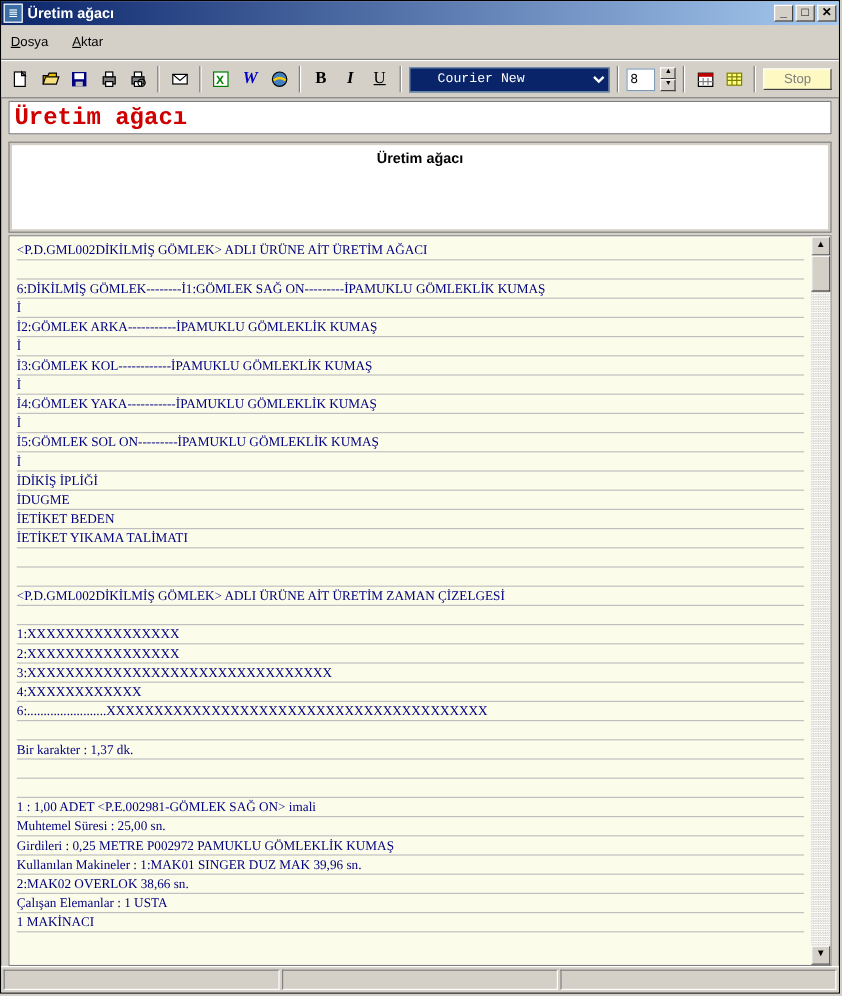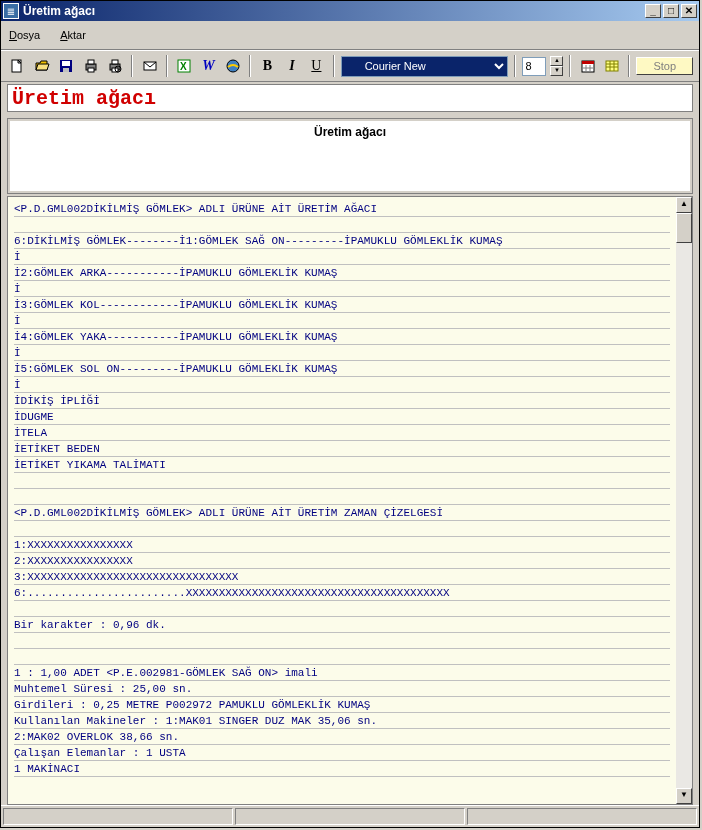--- a/index.html
+++ b/index.html
@@ -92,21 +92,21 @@
     border-left: 1px solid #808080;
     border-right: 1px solid #fff;
     margin: 0 2px;
   }
   .font-select {
     width: 180px;
     height: 21px;
     border: 1px solid #7f9db9;
     background: #0a246a;
     color: #fff;
-    font-family: Liberation Sans, sans-serif;
+    font-family: Liberation Mono, monospace;
     font-size: 11px;
     padding-left: 19px;
   }
   .size-input {
     width: 24px; height: 19px;
     border: 1px solid #7f9db9;
     font-size: 11px;
     text-align: left;
     padding-left: 2px;
   }
@@ -163,21 +163,21 @@
     margin: 2px 6px 0 6px;
     border: 1px solid #808080;
     background: #fff;
     display: flex;
     overflow: hidden;
   }
   .content {
     flex: 1;
     background: #fcfcea;
     overflow: hidden;
-    font-family: Liberation Mono, monospace;
+    font-family: Liberation Serif, serif;
     font-size: 11px;
     color: #000080;
     padding: 4px 6px;
   }
   .content .line {
     border-bottom: 1px solid #c0c0c0;
     white-space: nowrap;
     height: 16px;
     line-height: 16px;
     overflow: hidden;
@@ -351,39 +351,39 @@
         <div class="line">İ2:GÖMLEK ARKA-----------İPAMUKLU GÖMLEKLİK KUMAŞ</div>
         <div class="line">İ</div>
         <div class="line">İ3:GÖMLEK KOL------------İPAMUKLU GÖMLEKLİK KUMAŞ</div>
         <div class="line">İ</div>
         <div class="line">İ4:GÖMLEK YAKA-----------İPAMUKLU GÖMLEKLİK KUMAŞ</div>
         <div class="line">İ</div>
         <div class="line">İ5:GÖMLEK SOL ON---------İPAMUKLU GÖMLEKLİK KUMAŞ</div>
         <div class="line">İ</div>
         <div class="line">İDİKİŞ İPLİĞİ</div>
         <div class="line">İDUGME</div>
-        <div class="line">İTELA</div>
         <div class="line">İETİKET BEDEN</div>
         <div class="line">İETİKET YIKAMA TALİMATI</div>
         <div class="line"></div>
         <div class="line"></div>
         <div class="line">&lt;P.D.GML002DİKİLMİŞ GÖMLEK&gt;  ADLI ÜRÜNE AİT ÜRETİM ZAMAN ÇİZELGESİ</div>
         <div class="line"></div>
         <div class="line">1:XXXXXXXXXXXXXXXX</div>
         <div class="line">2:XXXXXXXXXXXXXXXX</div>
         <div class="line">3:XXXXXXXXXXXXXXXXXXXXXXXXXXXXXXXX</div>
+        <div class="line">4:XXXXXXXXXXXX</div>
         <div class="line">6:........................XXXXXXXXXXXXXXXXXXXXXXXXXXXXXXXXXXXXXXXX</div>
         <div class="line"></div>
-        <div class="line">Bir karakter :   0,96 dk.</div>
+        <div class="line">Bir karakter :   1,37 dk.</div>
         <div class="line"></div>
         <div class="line"></div>
         <div class="line">1 :     1,00 ADET &lt;P.E.002981-GÖMLEK SAĞ ON&gt; imali</div>
         <div class="line">Muhtemel Süresi     :   25,00 sn.</div>
         <div class="line">Girdileri       :   0,25 METRE    P002972    PAMUKLU GÖMLEKLİK KUMAŞ</div>
-        <div class="line">Kullanılan Makineler : 1:MAK01 SINGER DUZ MAK     35,06 sn.</div>
+        <div class="line">Kullanılan Makineler : 1:MAK01 SINGER DUZ MAK     39,96 sn.</div>
         <div class="line">2:MAK02 OVERLOK       38,66 sn.</div>
         <div class="line">Çalışan Elemanlar    :   1 USTA</div>
         <div class="line">1 MAKİNACI</div>
       </div>
     <div class="scrollbar">
       <div class="sarrow">▲</div>
       <div class="sthumb"></div>
       <div class="strack"></div>
       <div class="sarrow">▼</div>
     </div>

